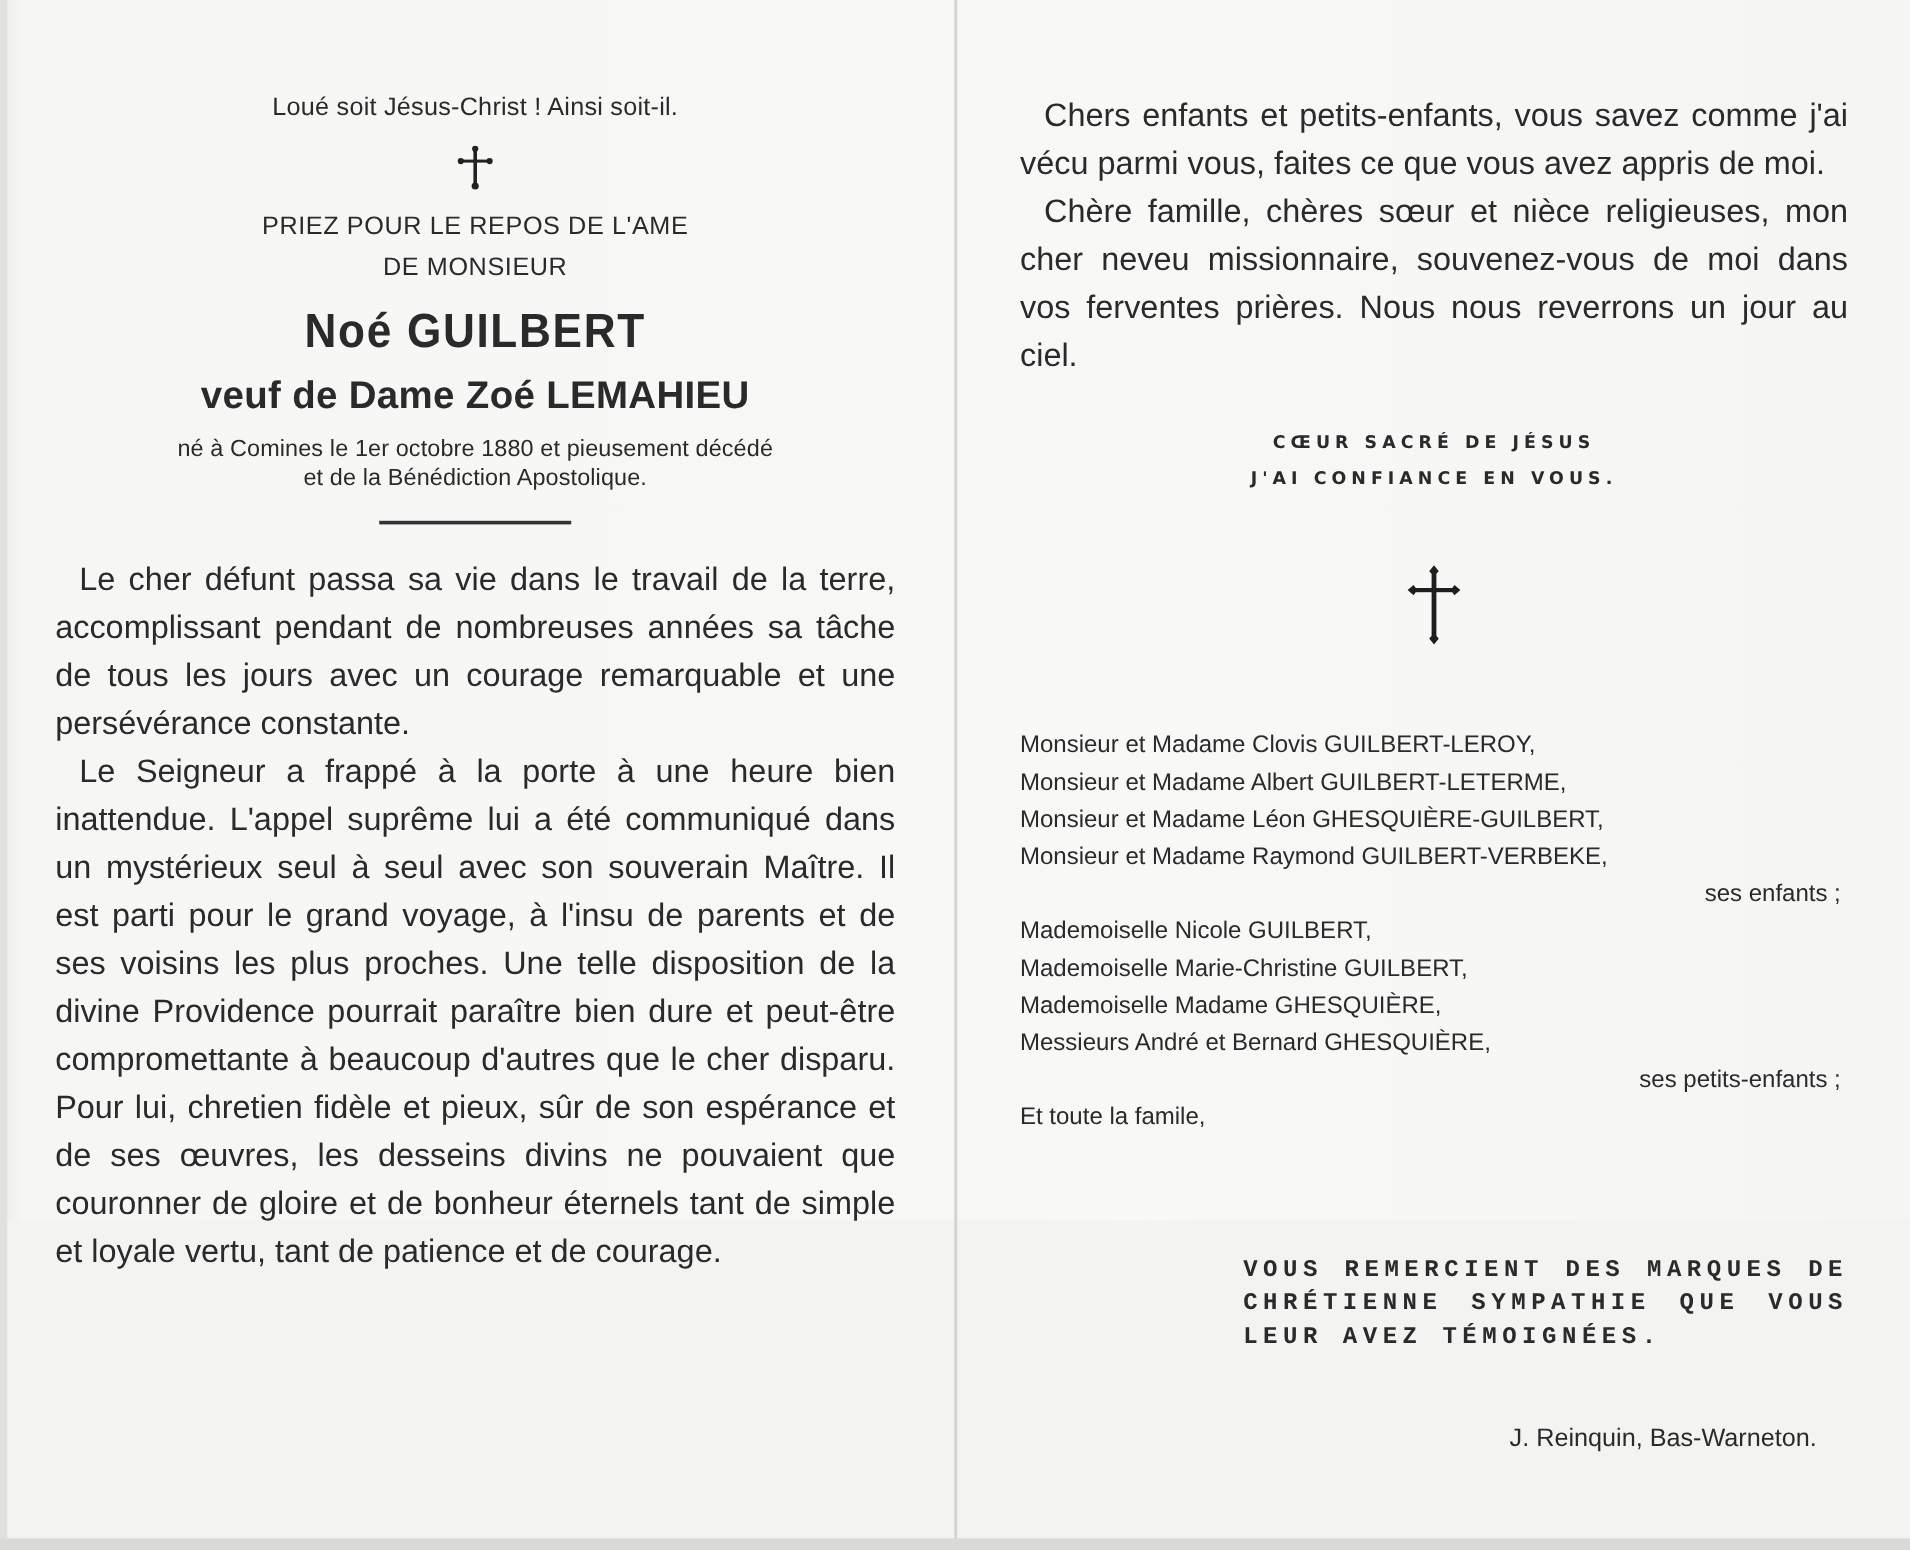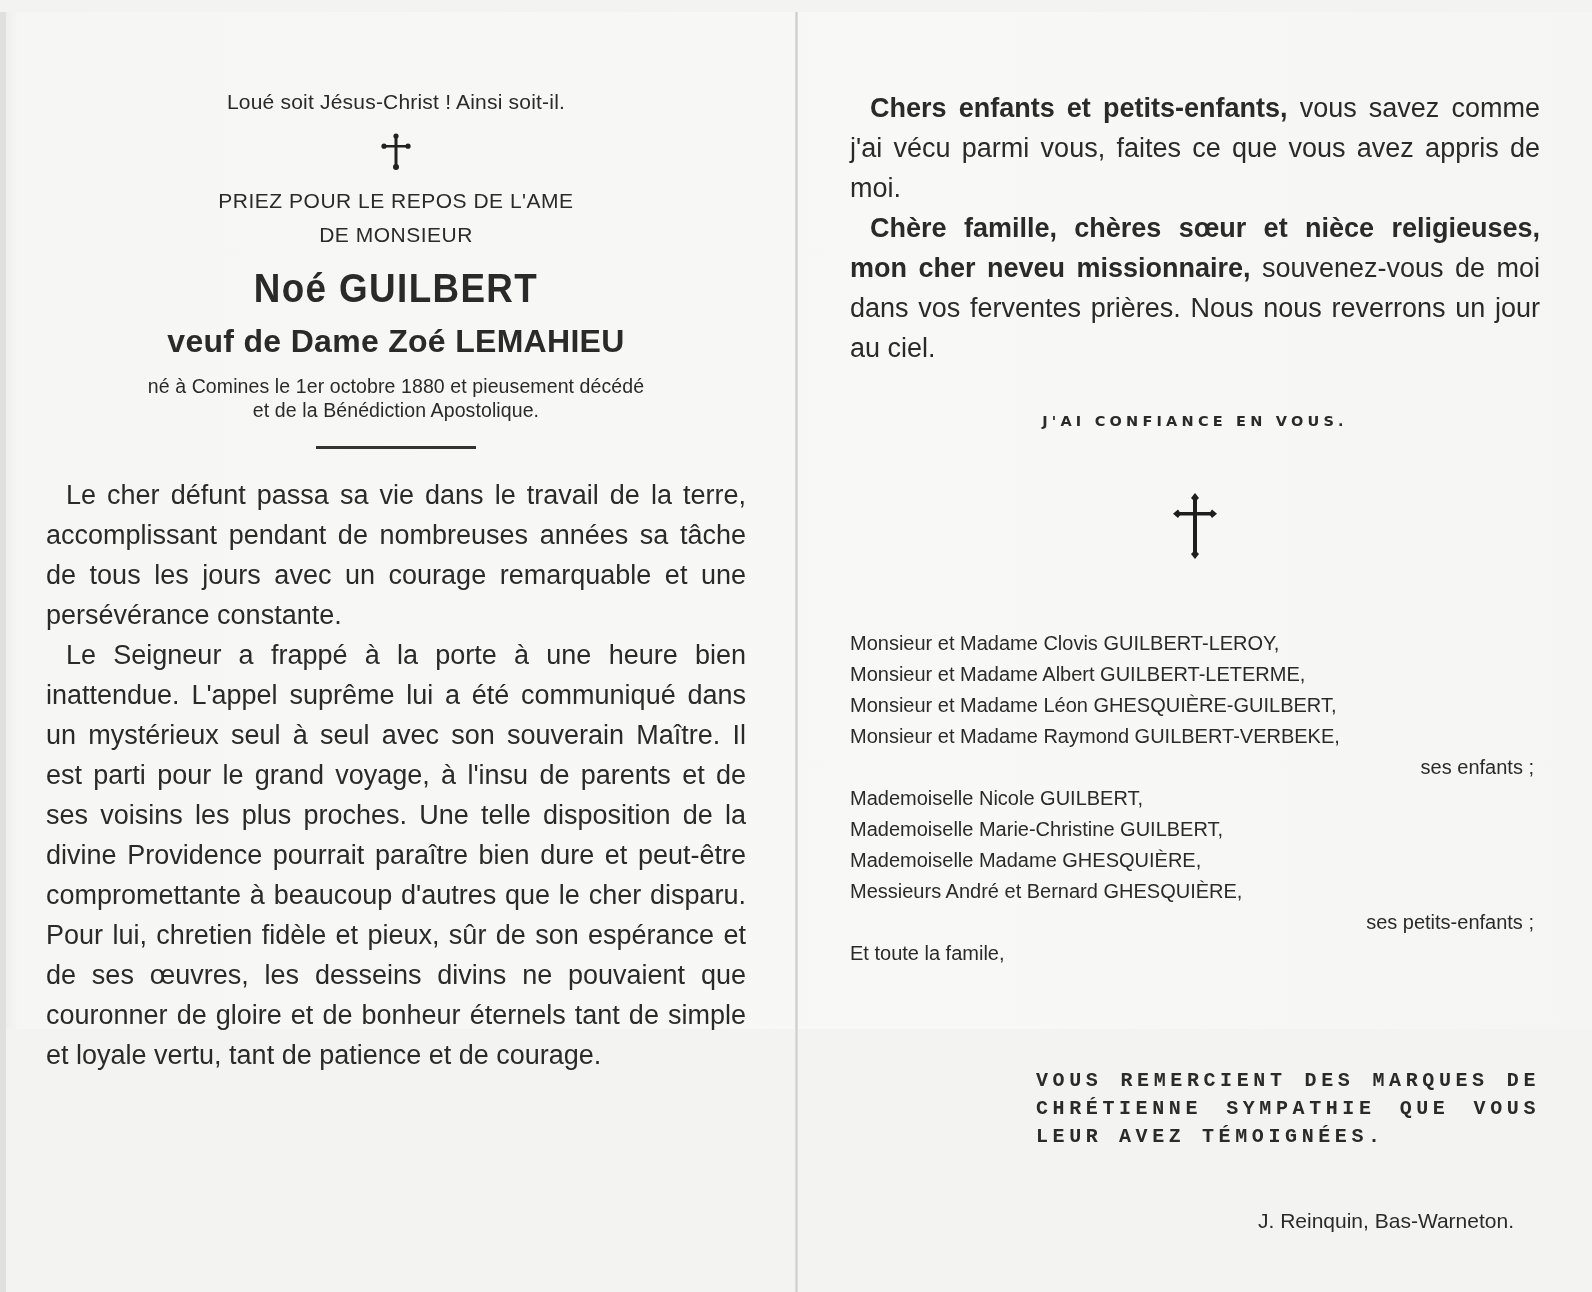--- a/index.html
+++ b/index.html
@@ -5,21 +5,21 @@
     html, body { margin: 0; padding: 0; }
     body {
       width: 1592px; height: 1292px;
       background: #f3f3f1;
       position: relative;
       overflow: hidden;
       color: #2a2a2a;
       font-family: "Liberation Sans", "DejaVu Sans", sans-serif;
     }
     .card {
-      position: absolute; left: 0; top: 12px; width: 1592px; height: 1017px;
+      position: absolute; left: 0; top: 0; width: 1592px; height: 1017px;
       background: linear-gradient(90deg, #ebebea 0px, #f6f6f5 18px, #f8f8f7 60%, #f5f5f4 100%);
     }
     .fold {
       position: absolute; left: 795px; top: 0; width: 3px; height: 1292px;
       background: linear-gradient(90deg, #e2e2e1, #cfcfce, #e4e4e3);
     }
     .left-edge {
       position: absolute; left: 0; top: 0; width: 6px; height: 1292px;
       background: #e0e0df;
     }
@@ -39,21 +39,21 @@
     .rule { width: 160px; height: 3px; background: #333; margin: 24px auto 0; }
     .body-text {
       font-size: 27px; line-height: 40px; text-align: justify; margin-top: 26px;
     }
     .body-text p { margin: 0; text-indent: 20px; }
     
     .right { position: absolute; left: 850px; top: 76px; width: 690px; }
     .right .body-text { margin-top: 0; }
     .right .body-text p { text-indent: 20px; }
     .right .body-text p.cont { text-indent: 0; }
-    .bold { font-weight: bold; }
+    .bold { font-weight: normal; }
     .motto {
       font-family: "DejaVu Sans", sans-serif; font-weight: bold;
       font-size: 14.5px; letter-spacing: 4.2px; text-align: center;
       line-height: 30px; margin-top: 38px;
     }
     .cross-large { display: block; margin: 56px auto 0; width: 46px; height: 68px; }
     .family { margin-top: 68px; font-size: 20px; line-height: 31px; }
     .family .row { display: block; }
     .family .role { text-align: right; padding-right: 6px; }
     .thanks {
@@ -99,20 +99,21 @@
     </div>
   </div>
 
   <div class="right">
     <div class="body-text">
       <p><span class="bold">Chers enfants et petits-enfants,</span><span> vous savez comme j'ai vécu parmi vous, faites ce que vous avez appris de moi.</span></p>
       <p><span class="bold">Chère famille, chères sœur et nièce religieuses, mon cher neveu missionnaire,</span><span> souvenez-vous de moi dans vos ferventes prières. Nous nous reverrons un jour au ciel.</span></p>
     </div>
 
     <div class="motto">
+      <div>CŒUR SACRÉ DE JÉSUS</div>
       <div>J'AI CONFIANCE EN VOUS.</div>
     </div>
 
     <svg class="cross-large" viewBox="0 0 46 68">
       <rect x="21" y="6" width="4" height="56" fill="#1e1e1e"></rect>
       <rect x="6" y="20" width="34" height="3.5" fill="#1e1e1e"></rect>
       <path d="M23 1 L27 6 L23 10 L19 6 Z" fill="#1e1e1e"></path>
       <path d="M1 21.7 L6 17.5 L9 21.7 L6 26 Z" fill="#1e1e1e"></path>
       <path d="M45 21.7 L40 17.5 L37 21.7 L40 26 Z" fill="#1e1e1e"></path>
       <path d="M23 67 L27 62 L23 58 L19 62 Z" fill="#1e1e1e"></path>

